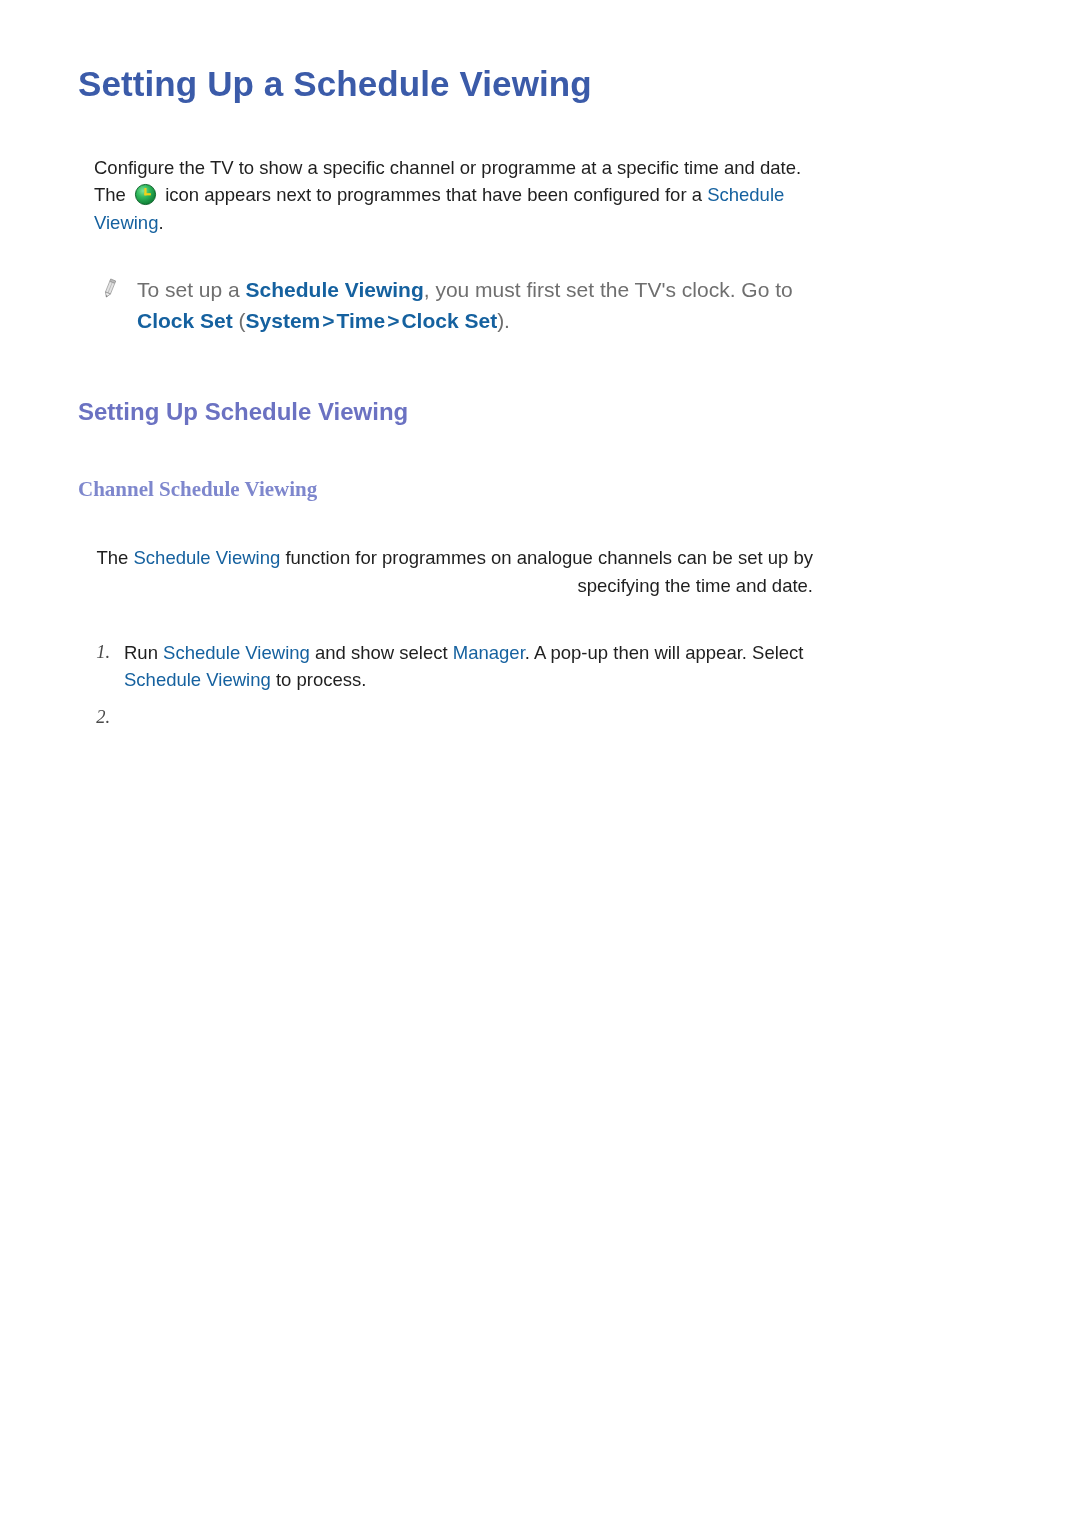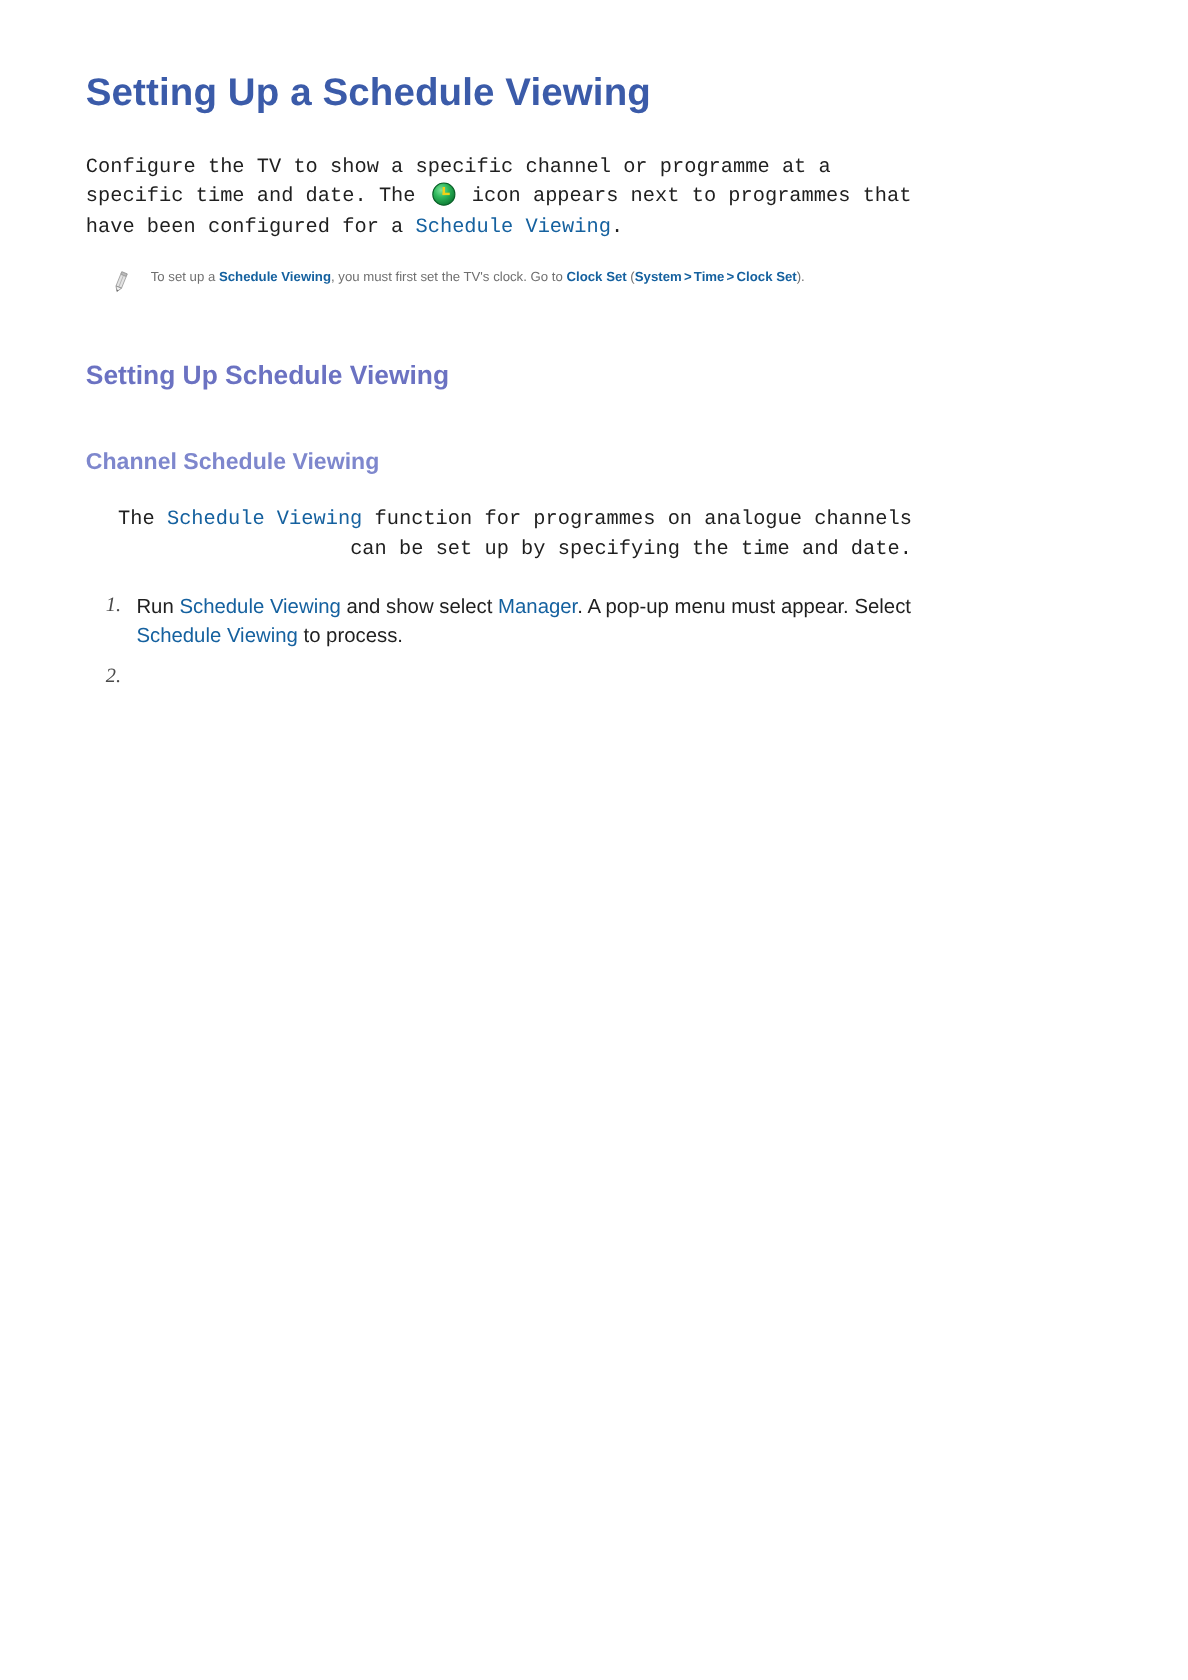--- a/index.html
+++ b/index.html
@@ -44,30 +44,30 @@
     line-height: 1.25;
   }
 
   .h3 {
     margin: 0;
     padding-top: 49px;
     font-size: 21px;
     font-weight: bold;
     color: #7e87cd;
     line-height: 1.3;
+    font-family: Liberation Serif, serif;
   }
 
   
   .para {
-    margin: 0;
+    margin: 16px;
     font-size: 18.5px;
     line-height: 1.48;
     color: #1f1f1f;
     max-width: 930px;
-    font-family: Liberation Mono, monospace;
   }
   .para.intro { padding-top: 32px; }
   .para.channel-desc { padding-top: 25px; text-align: right; }
 
   .lnk {
     color: #15619f;
     font-weight: normal;
   }
 
   
@@ -79,21 +79,21 @@
     max-width: 950px;
   }
   .note-icon {
     flex: 0 0 auto;
     width: 20px;
     height: 22px;
     margin-top: 3px;
     margin-right: 18px;
   }
   .note-text {
-    font-size: 12px;
+    font-size: 21px;
     line-height: 1.5;
     color: #6f6f6f;
   }
   .note-text .lnk-b {
     color: #15619f;
     font-weight: bold;
   }
   .note-text .gt {
     color: #15619f;
     font-weight: bold;
@@ -183,21 +183,21 @@
   <h3 class="h3">Channel Schedule Viewing</h3>
 
   <p class="para channel-desc">
     <span>The </span><span class="lnk">Schedule Viewing</span><span> function for programmes on analogue channels can be set up by specifying the time and date.</span>
   </p>
 
   <ol class="steps">
     <li class="step">
       <span class="step-num">1.</span>
       <span class="step-body">
-        <span>Run </span><span class="lnk">Schedule Viewing</span><span> and show select </span><span class="lnk">Manager</span><span>. A pop-up menu must appear. Select </span><span class="lnk">Schedule Viewing</span><span> to process.</span>
+        <span>Run </span><span class="lnk">Schedule Viewing</span><span> and show select </span><span class="lnk">Manager</span><span>. A pop-up then will appear. Select </span><span class="lnk">Schedule Viewing</span><span> to process.</span>
       </span>
     </li>
     <li class="step">
       <span class="step-num">2.</span>
     </li>
   </ol>
 
 </div>
 
 </body></html>

